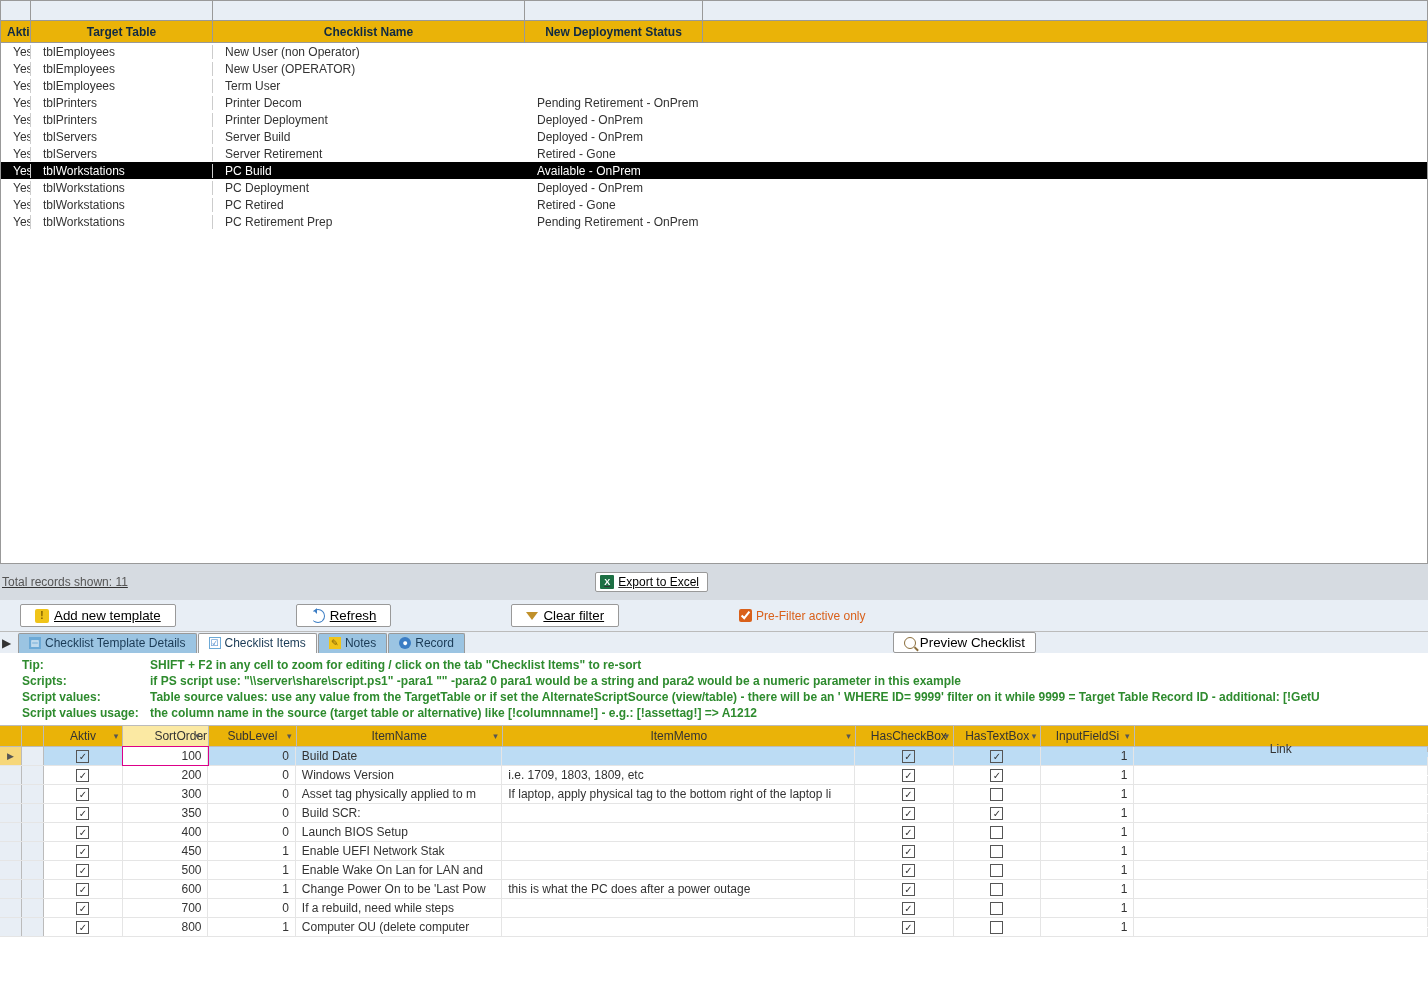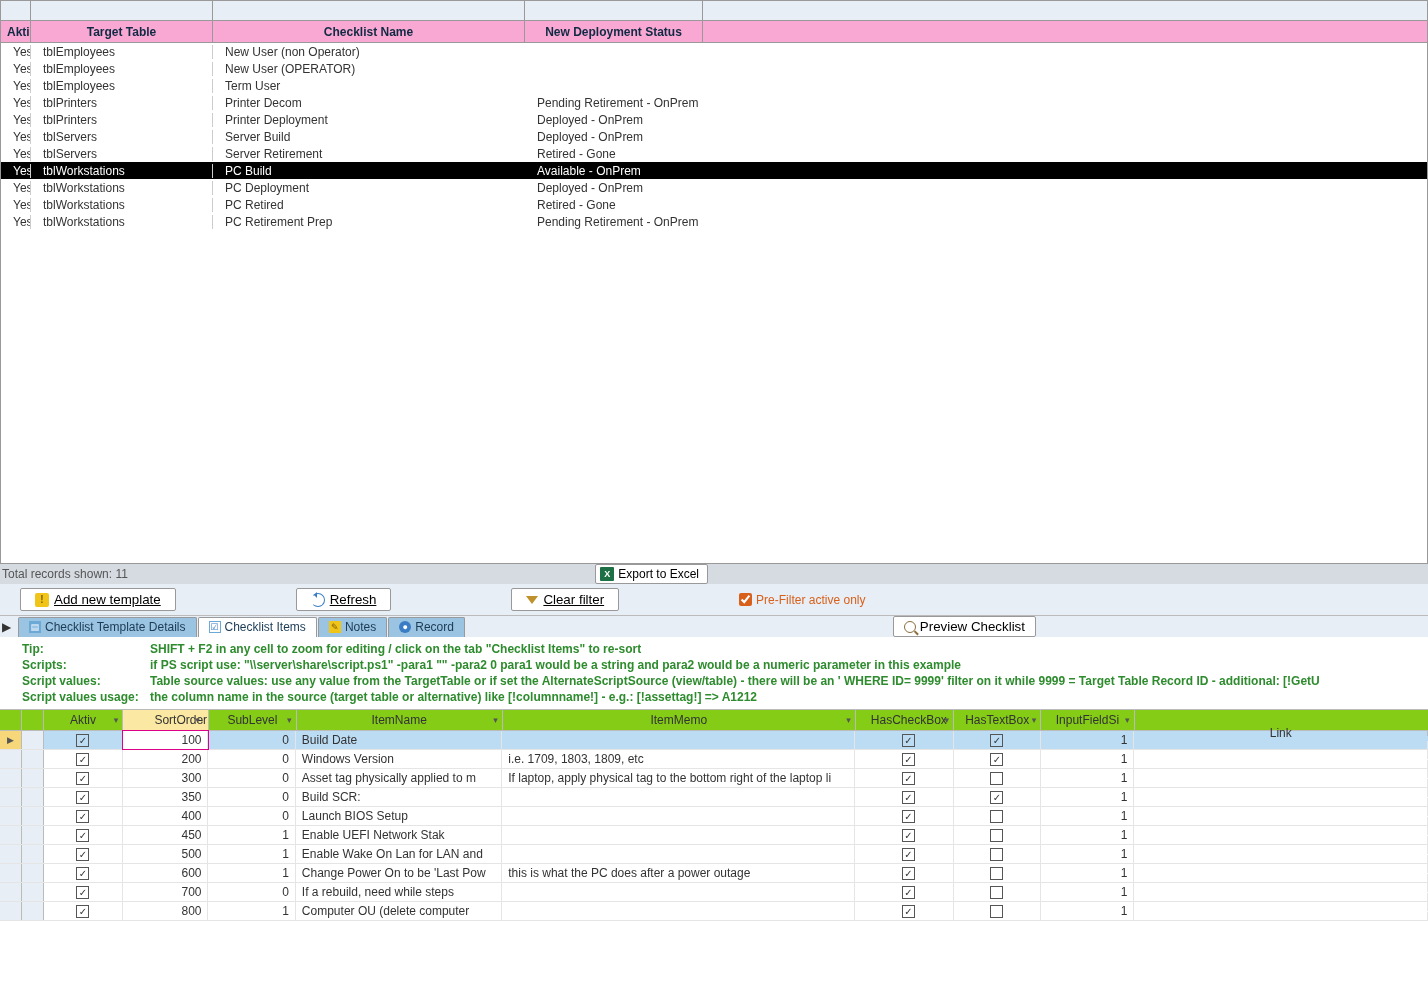--- a/index.html
+++ b/index.html
@@ -2,36 +2,36 @@
 <html><head>
 <meta charset="utf-8">
 <style>
 * { margin: 0; padding: 0; box-sizing: border-box; font-family: "Segoe UI", Tahoma, sans-serif; }
 body { background: #fff; font-size: 12px; color: #333; width: 1428px; }
 
 
 .top-grid { border: 1px solid #999; }
 .top-grid-filterrow { display: flex; height: 20px; background: #e8eef5; border-bottom: 1px solid #999; }
 .top-grid-filterrow .fcell { border-right: 1px solid #999; height: 100%; }
-.top-grid-hdr { display: flex; background: #f9a8d4; color: #102a43; font-weight: 600; border-bottom: 1px solid #999; height: 22px; align-items: stretch; }
+.top-grid-hdr { display: flex; background: #eab308; color: #102a43; font-weight: 600; border-bottom: 1px solid #999; height: 22px; align-items: stretch; }
 .top-grid-hdr .hcell { border-right: 1px solid #999; padding: 3px 6px; display: flex; align-items: center; }
 .top-grid-body { background: #fff; height: 520px; overflow: hidden; }
 .top-grid-row { display: flex; height: 17px; align-items: center; }
 .top-grid-row .cell { padding: 0 0 0 12px; border-right: 1px solid transparent; white-space: nowrap; overflow: hidden; }
 .top-grid-row.sel { background: #000; color: #fff; }
 
 .c-aktiv { width: 30px; }
 .c-target { width: 182px; }
 .c-name { width: 312px; }
 .c-status { width: 178px; }
 .top-grid-row .c-aktiv { border-right: 1px solid #ccc; }
 .top-grid-row .c-target { border-right: 1px solid #ccc; }
 
 
-.statusbar { display: flex; align-items: center; background: #d6dbe1; height: 20px; padding-left: 2px; justify-content: space-between; }
+.statusbar { display: flex; align-items: center; background: #d6dbe1; height: 36px; padding-left: 2px; justify-content: space-between; text-decoration: underline; }
 .statusbar .left { color: #555; }
 .export-btn { background: #fff; border: 1px solid #999; border-radius: 2px; padding: 2px 8px 2px 4px; display: inline-flex; align-items: center; gap: 4px; margin-right: 720px; font-size: 12px; }
 .excel-icon { width: 14px; height: 14px; background: #1d7044; color: #fff; font-size: 9px; font-weight: bold; display: inline-flex; align-items: center; justify-content: center; border-radius: 1px; }
 
 
 .actionbar { display: flex; align-items: center; background: #e8eef5; padding: 4px 20px 4px 20px; gap: 120px; }
 .actionbar .btn { background: #fff; border: 1px solid #999; border-radius: 2px; padding: 3px 14px; display: inline-flex; align-items: center; gap: 5px; }
 .actionbar .btn .u { text-decoration: underline; }
 .add-icon { width: 14px; height: 14px; background: #f0c419; border-radius: 2px; font-size: 10px; display:inline-flex; align-items:center; justify-content:center; color:#7a5a00; font-weight:bold; }
 .refresh-icon { width:14px; height:14px; border: 1.5px solid #3b7dc4; border-left-color: transparent; border-radius: 50%; position: relative; }
@@ -56,21 +56,21 @@
 .mag-icon::after { content:""; position:absolute; width:5px; height:1.5px; background:#8a6d3b; bottom:-2px; right:-4px; transform:rotate(45deg); }
 
 
 .tips { padding: 4px 4px 4px 22px; color: #2e8b2e; font-weight: 600; line-height: 16px; }
 .tips .row { display: flex; }
 .tips .k { width: 128px; flex-shrink: 0; }
 .tips .v { }
 
 
 .detail-grid { }
-.detail-hdr { display: flex; background: #84cc16; border-top: 1px solid #bbb; border-bottom: 1px solid #bbb; height: 22px; }
+.detail-hdr { display: flex; background: #eab308; border-top: 1px solid #bbb; border-bottom: 1px solid #bbb; height: 22px; }
 .detail-hdr .dh { border-right: 1px solid #bbb; padding: 3px 6px; display:flex; align-items:center; justify-content:center; position:relative; }
 .detail-hdr .dh .dd { position:absolute; right:4px; font-size:9px; color:#555; }
 .detail-hdr .dh.sel { background: #fbe9a3; padding-left: 36px; }
 .detail-body .drow { display:flex; height:19px; align-items:center; border-bottom: 1px solid #e5e5e5; }
 .detail-body .drow.sel { background: #bcdcf4; }
 .detail-body .dc { border-right: 1px solid #e5e5e5; padding: 0 6px; white-space:nowrap; overflow:hidden; height:100%; display:flex; align-items:center; }
 .detail-body .dc.center { justify-content:center; }
 .detail-body .dc.right { justify-content:flex-end; }
 .detail-body .drow.sel .dc { }
 .rowhdr { width: 22px; background: #e8eef5; border-right:1px solid #bbb; height:100%; display:flex; align-items:center; justify-content:center; font-size:9px; color:#555; }

